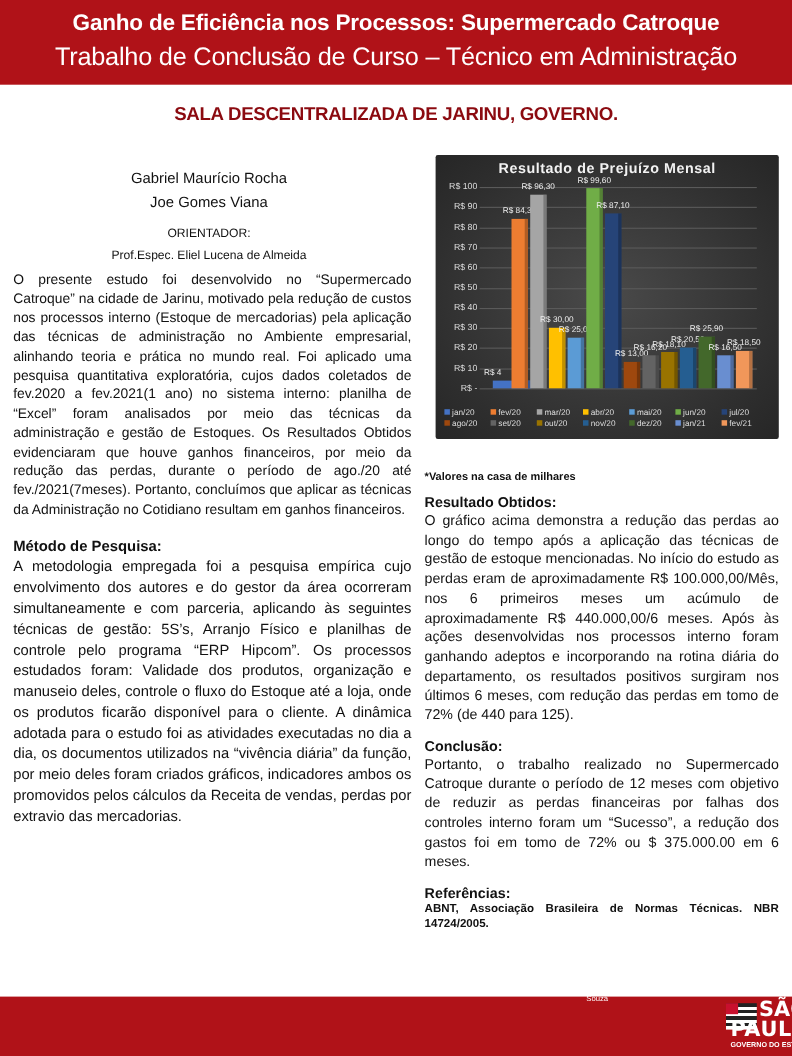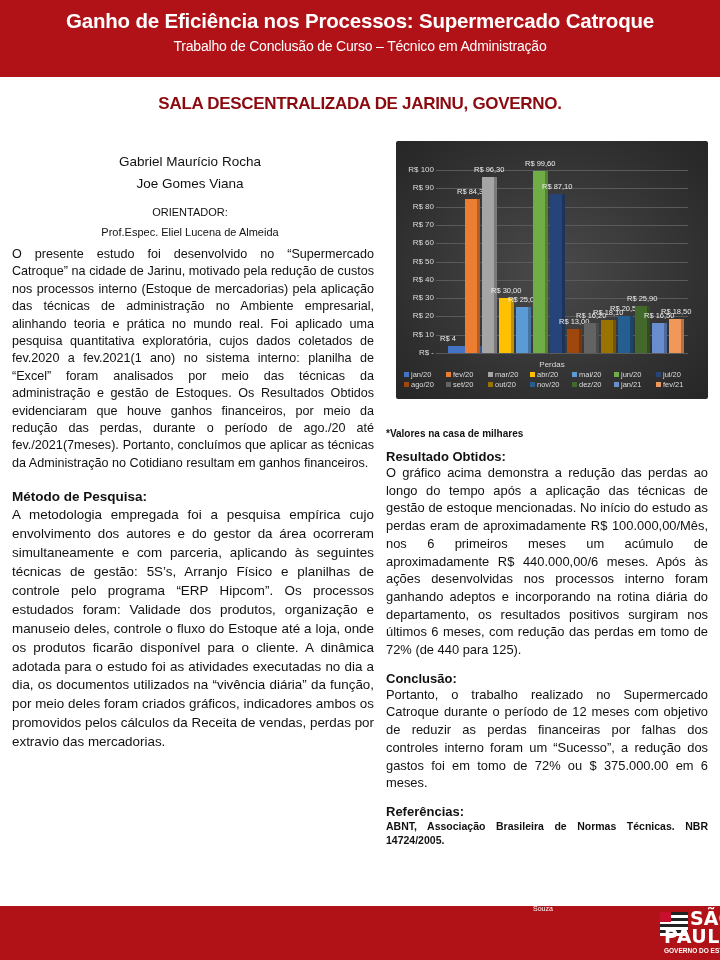--- a/index.html
+++ b/index.html
@@ -1,19 +1,19 @@
 <!DOCTYPE html>
 <html><head>
 <meta charset="utf-8">
 <style>
   * { box-sizing: border-box; margin: 0; padding: 0; }
   body { width: 720px; height: 960px; background: #ffffff; font-family: "Liberation Sans", sans-serif; color: #111; position: relative; overflow: hidden; }
   .header { position: absolute; left: 0; top: 0; width: 720px; height: 77px; background: #b01218; color: #fff; text-align: center; }
   .header .t1 { font-family: "Liberation Sans", sans-serif; font-weight: bold; font-size: 20.5px; padding-top: 9px; letter-spacing: -0.2px; }
-  .header .t2 { font-family: "Liberation Sans", sans-serif; font-size: 14px; padding-top: 5px; letter-spacing: -0.2px; }
+  .header .t2 { font-family: "Liberation Sans", sans-serif; font-size: 23px; padding-top: 5px; letter-spacing: -0.2px; }
   .subtitle { position: absolute; top: 94px; left: 0; width: 720px; text-align: center; color: #8b0a10; font-weight: bold; font-size: 17px; letter-spacing: -0.3px; }
   .authors { position: absolute; left: 40px; top: 151px; width: 300px; text-align: center; font-size: 13.5px; line-height: 22px; }
   .orient { position: absolute; left: 20px; top: 202px; width: 340px; text-align: center; font-size: 11px; line-height: 20px; }
   .col-left { position: absolute; left: 12px; top: 246px; width: 362px; }
   .col-right { position: absolute; left: 386px; top: 428px; width: 322px; }
   h2.sec { font-size: 15px; font-weight: bold; margin-bottom: 2px; }
   h3.sec { font-size: 13px; font-weight: bold; margin-top: 8px; margin-bottom: 0px; }
   p.body { font-size: 12.6px; line-height: 17.4px; text-align: justify; }
   p.body2 { font-size: 12.9px; line-height: 17.7px; text-align: justify; }
   p.ref { font-size: 10.5px; line-height: 14px; font-weight: bold; text-align: justify; }
@@ -60,20 +60,21 @@
   <div>Prof.Espec. Eliel Lucena de Almeida</div>
 </div>
 
 <div class="col-left">
   <p class="body">O presente estudo foi desenvolvido no “Supermercado Catroque” na cidade de Jarinu, motivado pela redução de custos nos processos interno (Estoque de mercadorias) pela aplicação das técnicas de administração no Ambiente empresarial, alinhando teoria e prática no mundo real. Foi aplicado uma pesquisa quantitativa exploratória, cujos dados coletados de fev.2020 a fev.2021(1 ano) no sistema interno: planilha de “Excel” foram analisados por meio das técnicas da administração e gestão de Estoques. Os Resultados Obtidos evidenciaram que houve ganhos financeiros, por meio da redução das perdas, durante o período de ago./20 até fev./2021(7meses). Portanto, concluímos que aplicar as técnicas da Administração no Cotidiano resultam em ganhos financeiros.</p>
   <h2 class="sec" style="font-size:13.5px;margin-top:17px;">Método de Pesquisa:</h2>
   <p class="body2" style="font-size:13.4px;line-height:18.9px;">A metodologia empregada foi a pesquisa empírica cujo envolvimento dos autores e do gestor da área ocorreram simultaneamente e com parceria, aplicando às seguintes técnicas de gestão: 5S’s, Arranjo Físico e planilhas de controle pelo programa “ERP Hipcom”. Os processos estudados foram: Validade dos produtos, organização e manuseio deles, controle o fluxo do Estoque até a loja, onde os produtos ficarão disponível para o cliente. A dinâmica adotada para o estudo foi as atividades executadas no dia a dia, os documentos utilizados na “vivência diária” da função, por meio deles foram criados gráficos, indicadores ambos os promovidos pelos cálculos da Receita de vendas, perdas por extravio das mercadorias.</p>
 </div>
 
 <div class="chart">
+  <div class="chart-title">Resultado de Prejuízo Mensal</div>
   <div class="yaxis" id="yaxis">
       <div class="tick" style="top: 207px;">R$ -</div>
       <div class="tick" style="top: 188.7px;">R$ 10</div>
       <div class="tick" style="top: 170.4px;">R$ 20</div>
       <div class="tick" style="top: 152.1px;">R$ 30</div>
       <div class="tick" style="top: 133.8px;">R$ 40</div>
       <div class="tick" style="top: 115.5px;">R$ 50</div>
       <div class="tick" style="top: 97.2px;">R$ 60</div>
       <div class="tick" style="top: 78.9px;">R$ 70</div>
       <div class="tick" style="top: 60.6px;">R$ 80</div>
@@ -128,21 +129,20 @@
       <div class="bar" style="left: 187px; width: 15px; height: 47.397px; bottom: 6px; background: rgb(67, 104, 43); box-shadow: rgba(0, 0, 0, 0.25) -3px 0px 0px inset;">
         <span class="lbl">R$ 25,90</span>
       </div>
       <div class="bar" style="left: 204px; width: 15px; height: 30.195px; bottom: 6px; background: rgb(105, 142, 208); box-shadow: rgba(0, 0, 0, 0.25) -3px 0px 0px inset;">
         <span class="lbl">R$ 16,50</span>
       </div>
       <div class="bar" style="left: 221px; width: 15px; height: 33.855px; bottom: 6px; background: rgb(241, 151, 90); box-shadow: rgba(0, 0, 0, 0.25) -3px 0px 0px inset;">
         <span class="lbl">R$ 18,50</span>
       </div>
     </div>
-  <div class="perdas">Perdas</div>
   <div class="legend" id="legend">
       <div class="li">
         <span class="sw" style="background: rgb(68, 114, 196);"></span>
         <span>jan/20</span>
       </div>
       <div class="li">
         <span class="sw" style="background: rgb(237, 125, 49);"></span>
         <span>fev/20</span>
       </div>
       <div class="li">

